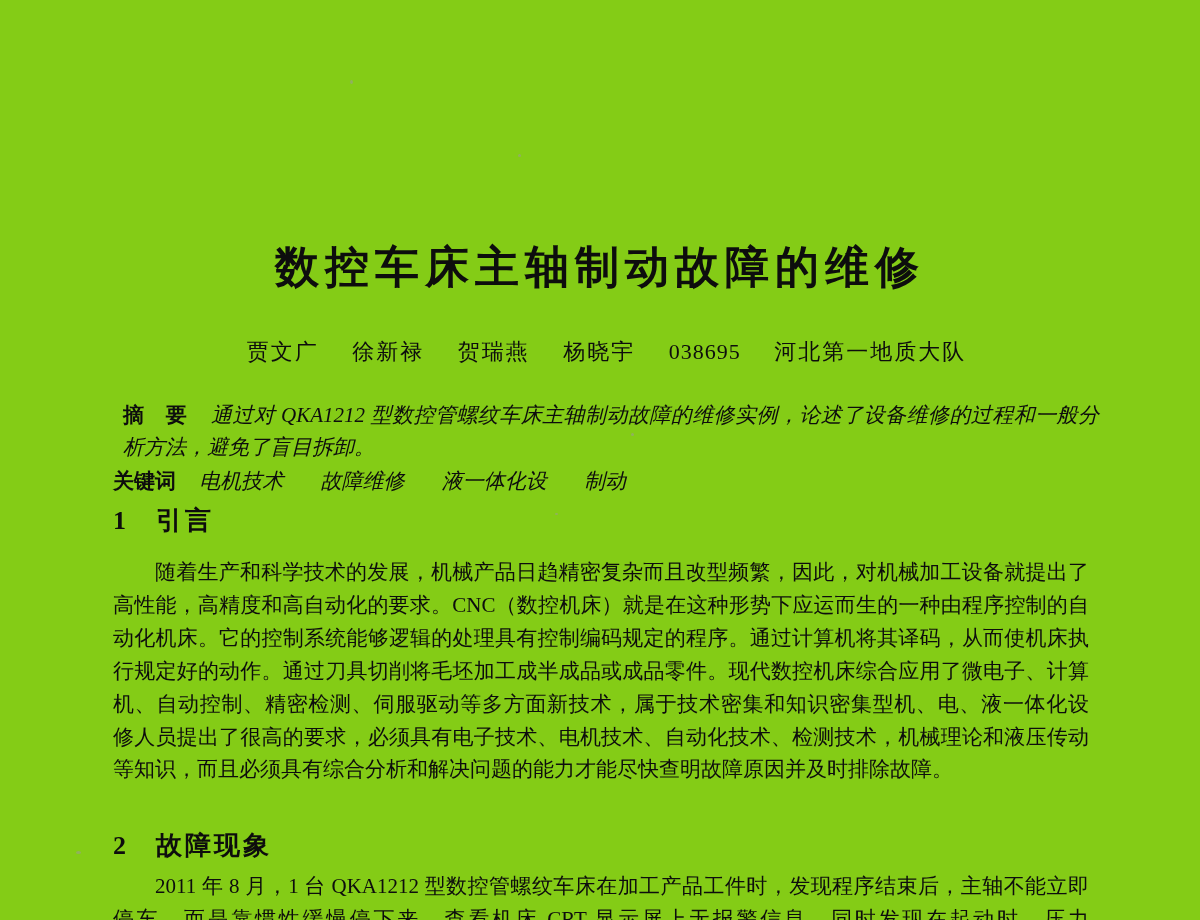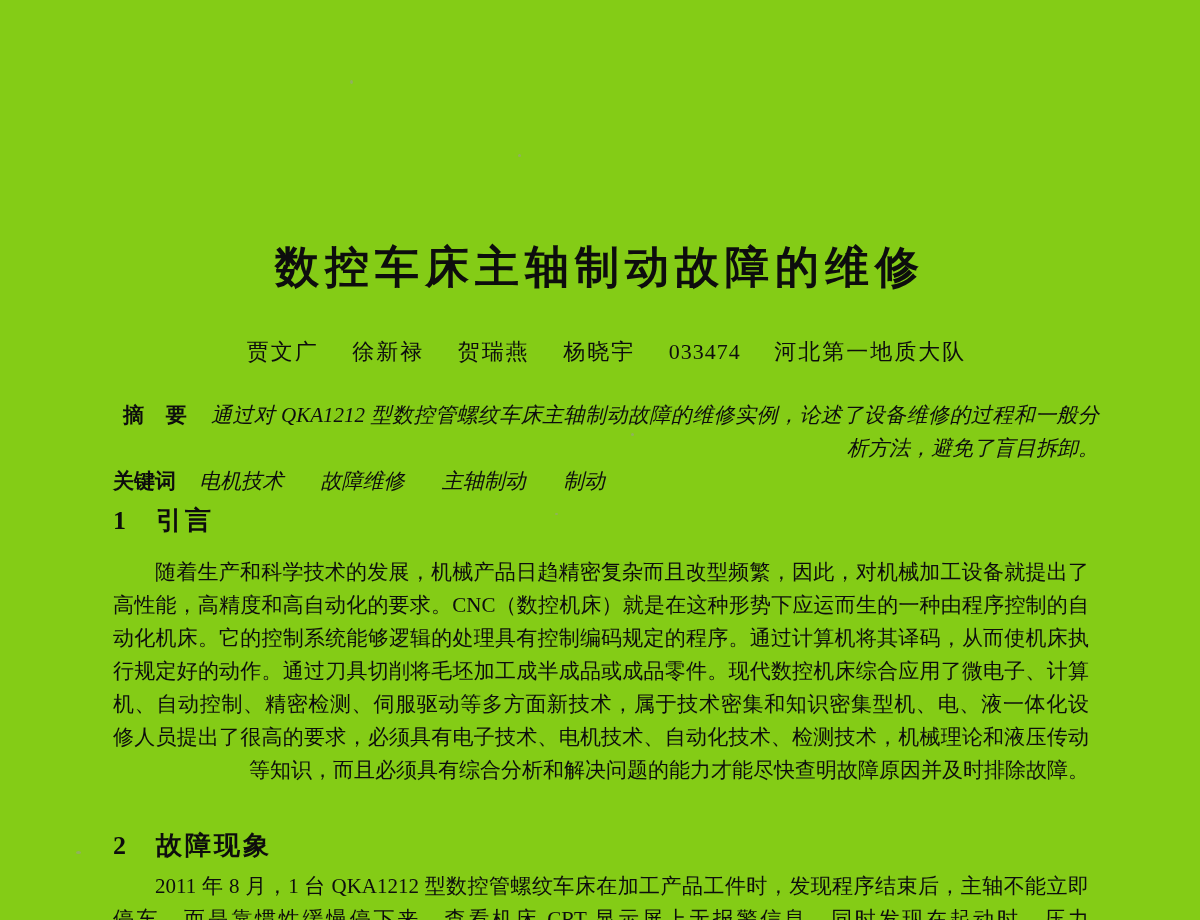--- a/index.html
+++ b/index.html
@@ -96,21 +96,21 @@
     width: 976px;
     font-size: 21px;
     line-height: 33px;
   }
   .para-1 { top: 556px; }
   .para-2 { top: 870px; }
   .jline {
     text-align: justify;
     text-align-last: justify;
   }
-  .lline { text-align: right; }
+  .lline { text-align: left; font-family: Liberation Mono, monospace; }
   .indent { padding-left: 42px; }
 
   .speck {
     position: absolute;
     background: #9a9a9a;
     border-radius: 50%;
     opacity: 0.55;
   }
   .speck-1 { left: 350px; top: 80px;  width: 3px; height: 4px; }
   .speck-2 { left: 518px; top: 154px; width: 3px; height: 3px; }
@@ -129,37 +129,37 @@
   <span class="speck speck-4"></span>
   <span class="speck speck-5"></span>
 
   <div class="doc-title">数控车床主轴制动故障的维修</div>
 
   <div class="authors">
     <span class="name">贾文广</span>
     <span class="name">徐新禄</span>
     <span class="name">贺瑞燕</span>
     <span class="name">杨晓宇</span>
-    <span class="postal">033474</span>
+    <span class="postal">038695</span>
     <span class="affil">河北第一地质大队</span>
   </div>
 
   <div class="abstract">
     <div class="jline">
       <span class="blabel">摘　要</span>
       <span class="kaiti">通过对 QKA1212 型数控管螺纹车床主轴制动故障的维修实例，论述了设备维修的过程和一般分</span>
     </div>
     <div class="lline kaiti">析方法，避免了盲目拆卸。</div>
   </div>
 
   <div class="keywords">
     <span class="blabel">关键词</span>
     <span class="kw">电机技术</span>
     <span class="kw">故障维修</span>
-    <span class="kw">主轴制动</span>
+    <span class="kw">液一体化设</span>
     <span class="kw">制动</span>
   </div>
 
   <div class="section-heading heading-1">
     <span class="snum">1</span><span>引言</span>
   </div>
 
   <div class="para para-1">
     <div class="jline indent">随着生产和科学技术的发展，机械产品日趋精密复杂而且改型频繁，因此，对机械加工设备就提出了</div>
     <div class="jline">高性能，高精度和高自动化的要求。CNC（数控机床）就是在这种形势下应运而生的一种由程序控制的自</div>

